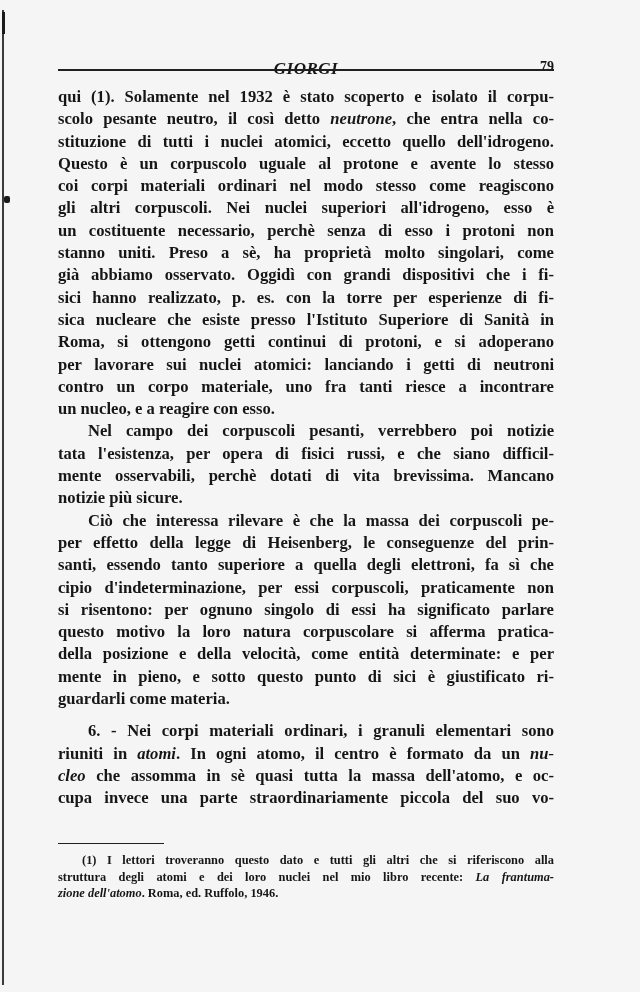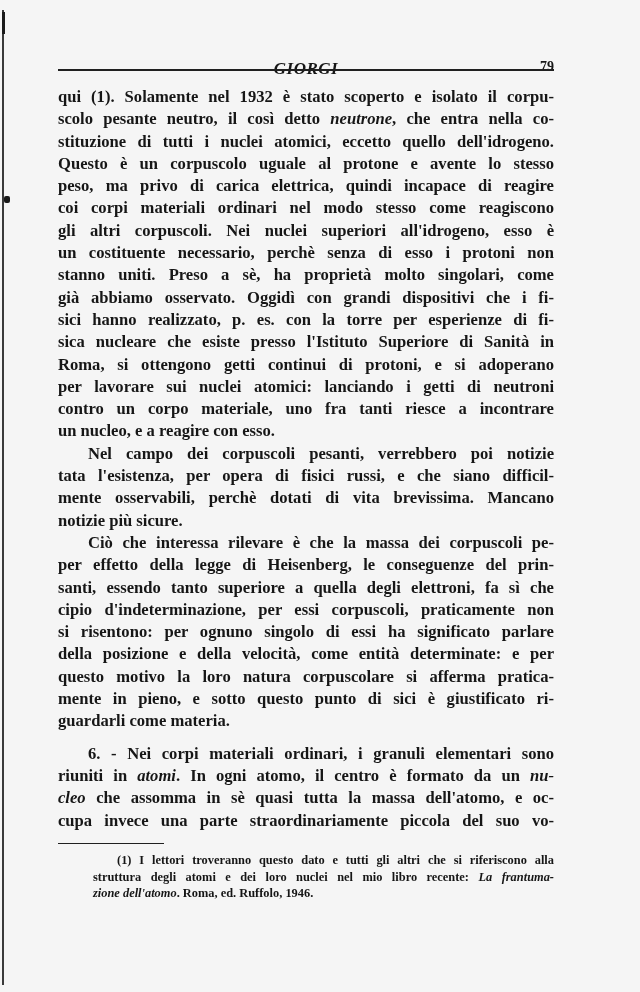--- a/index.html
+++ b/index.html
@@ -123,21 +123,20 @@
       font-size: 12.4px;
       font-weight: bold;
       line-height: 16.5px;
     }
     .fn-line {
       display: block;
       white-space: nowrap;
       text-align: justify;
       text-align-last: justify;
       height: 16.5px;
-      margin-left: 35px;
     }
     .fn-line.indent {
       padding-left: 24px;
     }
     .fn-line.last {
       text-align-last: left;
     }
   </style>
 </head>
 <body>
@@ -150,43 +149,42 @@
   <span class="running-title">GIORGI</span>
   <span class="page-number">79</span>
 </div>
 <div class="head-rule"></div>
 
 <div class="text-block" id="body-text">
     <span class="line">qui (1). Solamente nel 1932 è stato scoperto e isolato il corpu-</span>
     <span class="line">scolo pesante neutro, il così detto <span class="it">neutrone</span>, che entra nella co-</span>
     <span class="line">stituzione di tutti i nuclei atomici, eccetto quello dell'idrogeno.</span>
     <span class="line">Questo è un corpuscolo uguale al protone e avente lo stesso</span>
-    <span class="line">peso, ma privo di carica elettrica, quindi incapace di reagire</span>
     <span class="line">coi corpi materiali ordinari nel modo stesso come reagiscono</span>
     <span class="line">gli altri corpuscoli. Nei nuclei superiori all'idrogeno, esso è</span>
     <span class="line">un costituente necessario, perchè senza di esso i protoni non</span>
     <span class="line">stanno uniti. Preso a sè, ha proprietà molto singolari, come</span>
     <span class="line">già abbiamo osservato. Oggidì con grandi dispositivi che i fi-</span>
     <span class="line">sici hanno realizzato, p. es. con la torre per esperienze di fi-</span>
     <span class="line">sica nucleare che esiste presso l'Istituto Superiore di Sanità in</span>
     <span class="line">Roma, si ottengono getti continui di protoni, e si adoperano</span>
     <span class="line">per lavorare sui nuclei atomici: lanciando i getti di neutroni</span>
     <span class="line">contro un corpo materiale, uno fra tanti riesce a incontrare</span>
     <span class="line last">un nucleo, e a reagire con esso.</span>
     <span class="line indent">Nel campo dei corpuscoli pesanti, verrebbero poi notizie</span>
     <span class="line">tata l'esistenza, per opera di fisici russi, e che siano difficil-</span>
     <span class="line">mente osservabili, perchè dotati di vita brevissima. Mancano</span>
     <span class="line last">notizie più sicure.</span>
     <span class="line indent">Ciò che interessa rilevare è che la massa dei corpuscoli pe-</span>
     <span class="line">per effetto della legge di Heisenberg, le conseguenze del prin-</span>
     <span class="line">santi, essendo tanto superiore a quella degli elettroni, fa sì che</span>
     <span class="line">cipio d'indeterminazione, per essi corpuscoli, praticamente non</span>
     <span class="line">si risentono: per ognuno singolo di essi ha significato parlare</span>
+    <span class="line">questo motivo la loro natura corpuscolare si afferma pratica-</span>
     <span class="line">della posizione e della velocità, come entità determinate: e per</span>
-    <span class="line">questo motivo la loro natura corpuscolare si afferma pratica-</span>
     <span class="line">mente in pieno, e sotto questo punto di sici è giustificato ri-</span>
     <span class="line last">guardarli come materia.</span>
     <span class="para-gap"></span>
     <span class="line indent">6. - Nei corpi materiali ordinari, i granuli elementari sono</span>
     <span class="line">riuniti in <span class="it">atomi</span>. In ogni atomo, il centro è formato da un <span class="it">nu-</span></span>
     <span class="line"><span class="it">cleo</span> che assomma in sè quasi tutta la massa dell'atomo, e oc-</span>
     <span class="line">cupa invece una parte straordinariamente piccola del suo vo-</span>
   </div>
 
 <div class="footnote-rule"></div>

